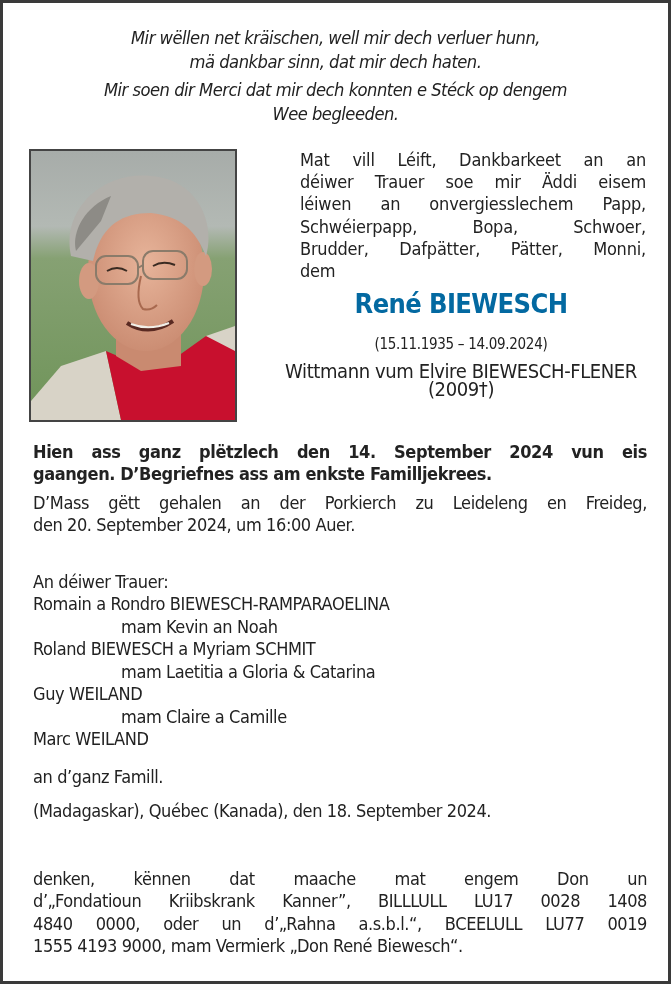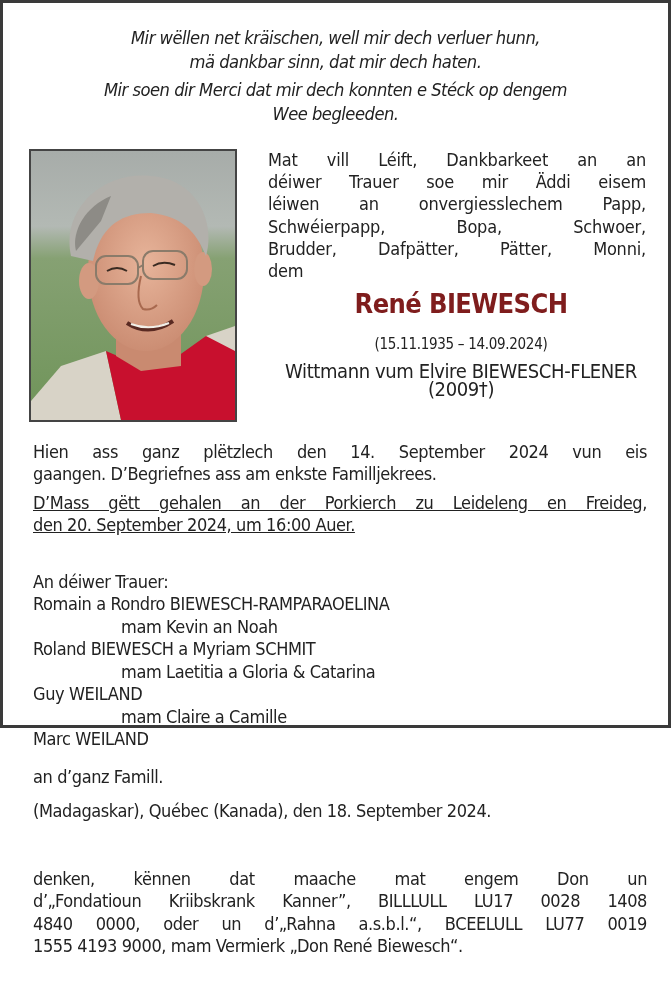--- a/index.html
+++ b/index.html
@@ -2,21 +2,21 @@
 <html><head>
   <meta charset="utf-8">
   <style>
     * { box-sizing: border-box; margin: 0; padding: 0; }
     html, body { width: 671px; height: 1000px; background: #fff; overflow: hidden; }
     body {
       font-family: "DejaVu Sans Condensed", "DejaVu Sans", sans-serif;
       color: #222;
     }
     .page {
-      position: absolute; left: 0; top: 0; width: 671px; height: 728px;
+      position: absolute; left: 0; top: 0; width: 671px; height: 984px;
       border: 3px solid #3a3a3a; border-right-width: 3px; border-bottom-width: 3px;
       background: #fff;
     }
     .abs { position: absolute; }
 
     
     .motto {
       left: 0; width: 665px; top: 23px;
       text-align: center; font-style: italic;
       font-size: 18.2px; line-height: 24px; letter-spacing: -0.5px;
@@ -32,47 +32,47 @@
       background: linear-gradient(180deg, #a9aeab 0%, #b7bdb8 30%, #7f9e6a 45%, #6c8f57 75%, #7aa064 100%);
     }
     .photo svg { display: block; width: 100%; height: 100%; }
 
     
     .intro {
       left: 265px; top: 146px; width: 378px;
       font-size: 18px; line-height: 22.2px; text-align: justify; text-align-last: left;
       letter-spacing: -0.2px;
     }
-    .intro .jline { display: block; text-align: justify; text-align-last: justify; }
+    .intro .jline { display: block; text-align: justify; text-align-last: justify; margin-left: 32px; }
     .intro .last { text-align-last: left; }
 
     .name {
       left: 258px; width: 400px; top: 284px; text-align: center;
       font-weight: bold; font-size: 27px; line-height: 34px; letter-spacing: -0.6px;
-      color: #7f1d1d;
+      color: #0369a1;
     }
     .dates {
       left: 258px; width: 400px; top: 331px; text-align: center;
       font-size: 15px; line-height: 20px; letter-spacing: -0.3px;
     }
     .widow {
       left: 258px; width: 400px; top: 359px; text-align: center;
       font-size: 20px; line-height: 18px; letter-spacing: -0.4px;
     }
 
     
     .body-block {
       left: 30px; width: 614px;
       font-size: 18px; line-height: 22.3px; letter-spacing: -0.4px;
     }
     .jl { display: block; text-align: justify; text-align-last: justify; }
     .ll { display: block; text-align: left; }
 
-    .announce { top: 438px; }
-    .mass { top: 489px; text-decoration: underline; }
+    .announce { top: 438px; font-weight: bold; }
+    .mass { top: 489px; }
 
     .mourners-heading { top: 556px; margin-top: 12px; }
     .mourners { top: 590px; line-height: 22.5px; }
     .mourners .row { display: block; white-space: nowrap; }
     .mourners .indent { padding-left: 88px; }
     .mourners .closing { margin-top: 15px; }
 
     .place { top: 797px; }
     .place b { font-weight: bold; }
 

